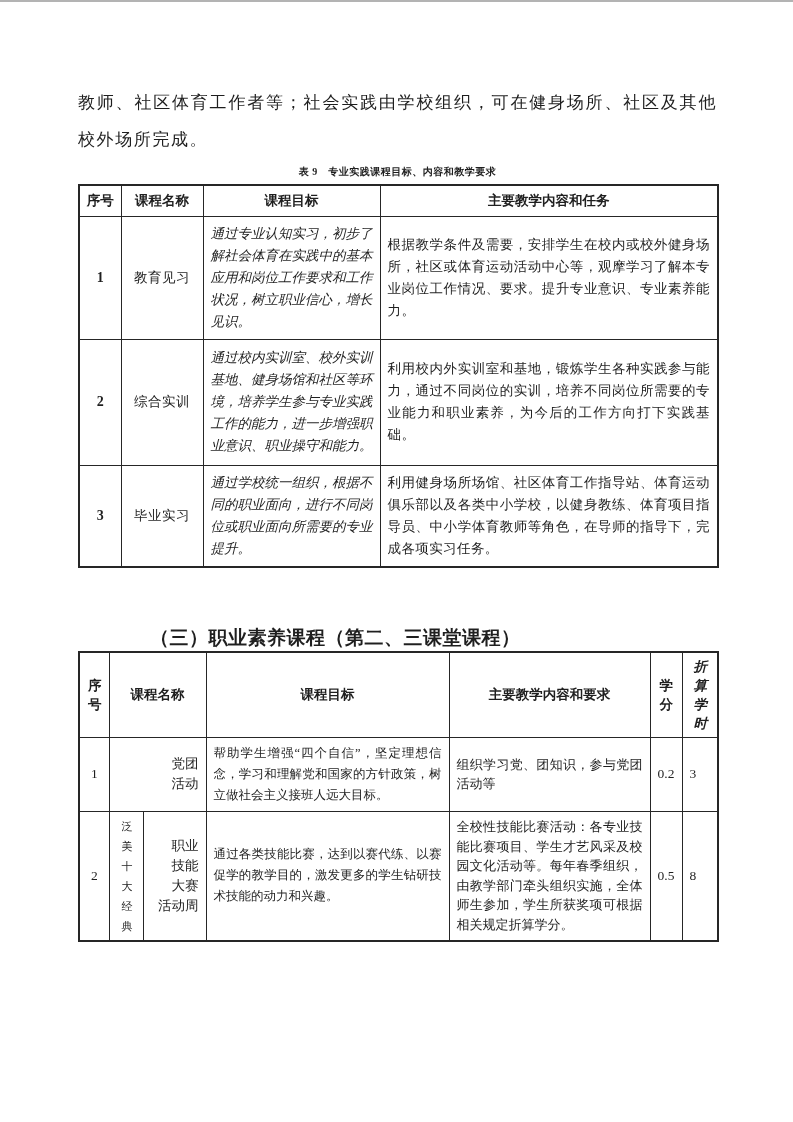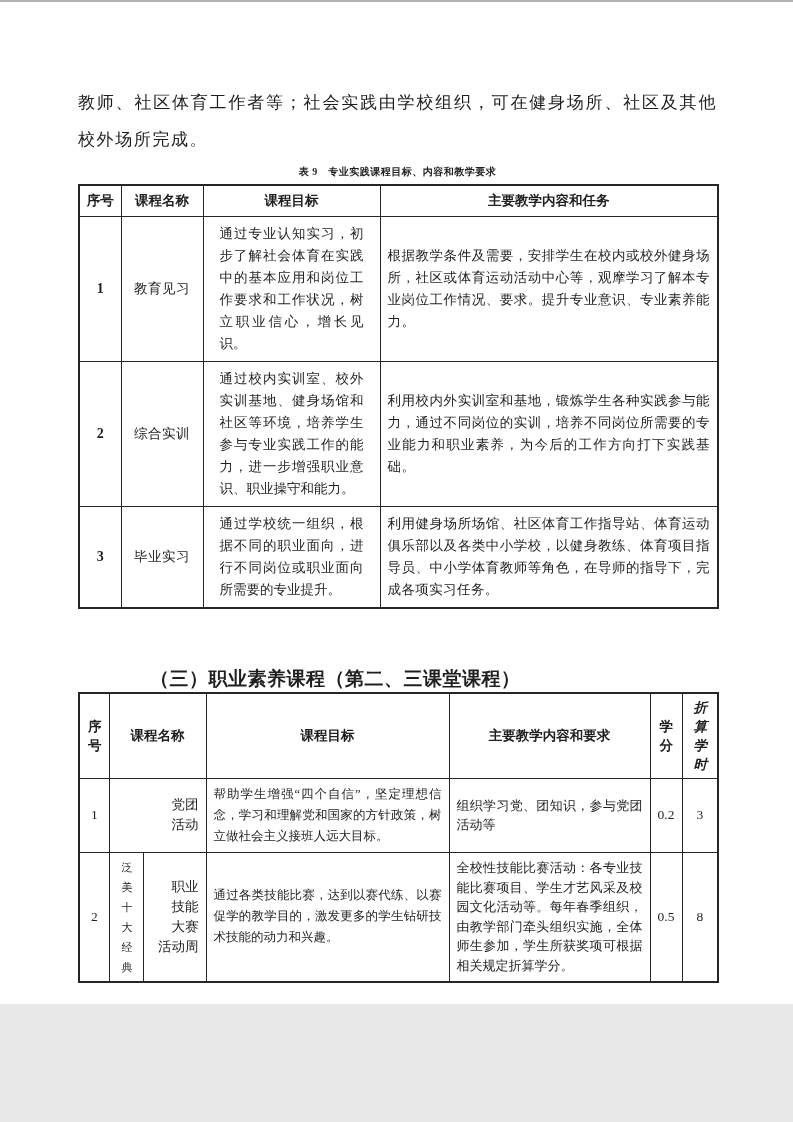--- a/index.html
+++ b/index.html
@@ -1,17 +1,17 @@
 <!DOCTYPE html>
 <html><head>
 <meta charset="utf-8">
 <style>
   html,body{margin:0;padding:0;background:#e8e8e8;}
   .page{
-    width:793px;height:1004px;background:#ffffff;margin:0 auto;
+    width:793px;height:1122px;background:#ffffff;margin:0 auto;
     font-family:"Liberation Serif","DejaVu Serif",serif;
     color:#1f1f1f;overflow:hidden;box-sizing:border-box;
     border-top:2px solid #b3b3b3;
   }
   .content{padding:82px 76px 0 78px;}
 
   .para{
     font-size:17px;line-height:37px;letter-spacing:1.6px;
     text-align:justify;color:#1e1e1e;margin:0;
   }
@@ -33,29 +33,29 @@
   }
   th,td{
     border:1px solid #262626;vertical-align:middle;
     padding:4px 7px;box-sizing:border-box;overflow:hidden;
   }
   th{font-weight:bold;font-size:13.5px;text-align:center;line-height:19px;padding:4px 2px;}
 
   
   .t9-seq{font-weight:bold;font-size:14px;text-align:center;}
   .t9-name{font-size:13.5px;text-align:center;letter-spacing:0.5px;margin-top:32px;}
-  .t9-goal{font-size:13.5px;line-height:22px;text-align:justify;padding:6px 16px;}
+  .t9-goal{font-size:13.5px;line-height:22px;text-align:justify;padding:6px 7px;font-style:italic;}
   .t9-content{font-size:13.5px;line-height:22px;letter-spacing:0.4px;text-align:justify;padding:6px 7px;margin-left:20px;}
 
   
   .t10-seq{font-size:13.5px;text-align:center;}
   .t10-name{font-size:13.5px;text-align:right;line-height:20px;}
   .t10-goal{font-size:12.5px;line-height:21px;text-align:justify;padding:5px 7px;}
   .t10-content{font-size:13px;line-height:19.5px;text-align:justify;padding:5px 7px;}
-  .t10-num{font-size:13.5px;text-align:center;}
+  .t10-num{font-size:13.5px;text-align:left;}
 
   
   .vstack{word-break:break-all;line-height:19px;text-align:center;}
   .pad-seq{padding:4px 8px;}
   .pad-credit{padding:4px 9px;}
   .pad-hours{padding:4px 11px;font-style:italic;}
   .pad-group{padding:4px 12px;line-height:20px;font-size:11px;}
 
   .pre{white-space:pre-line;}
 </style>

